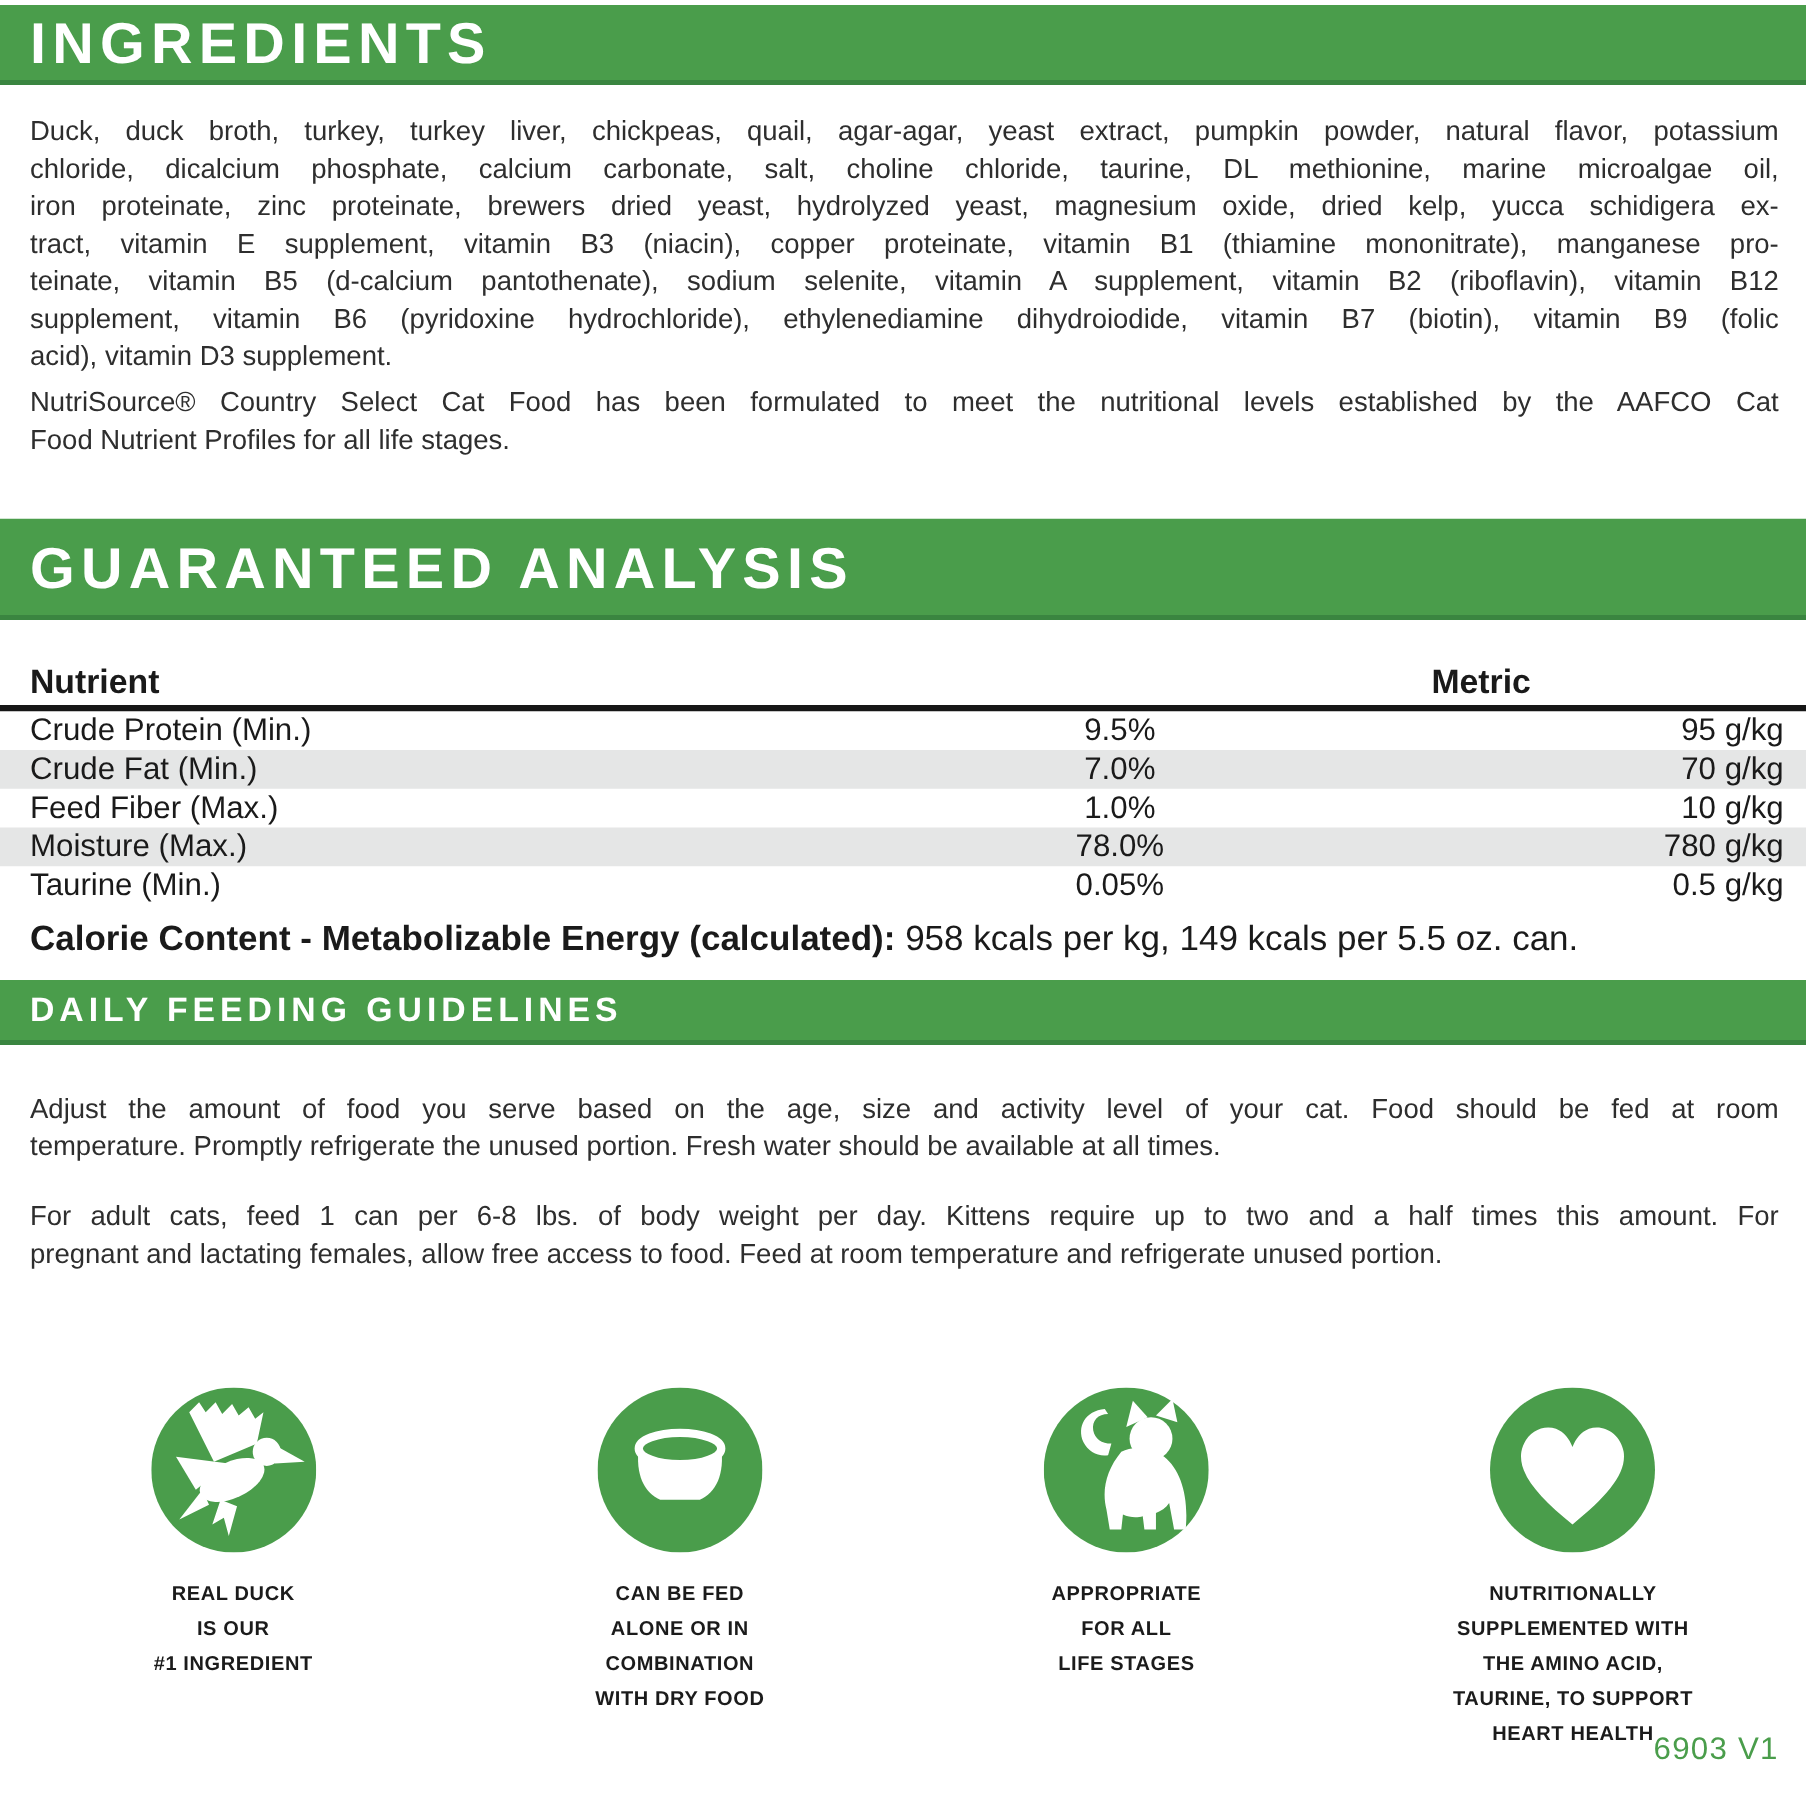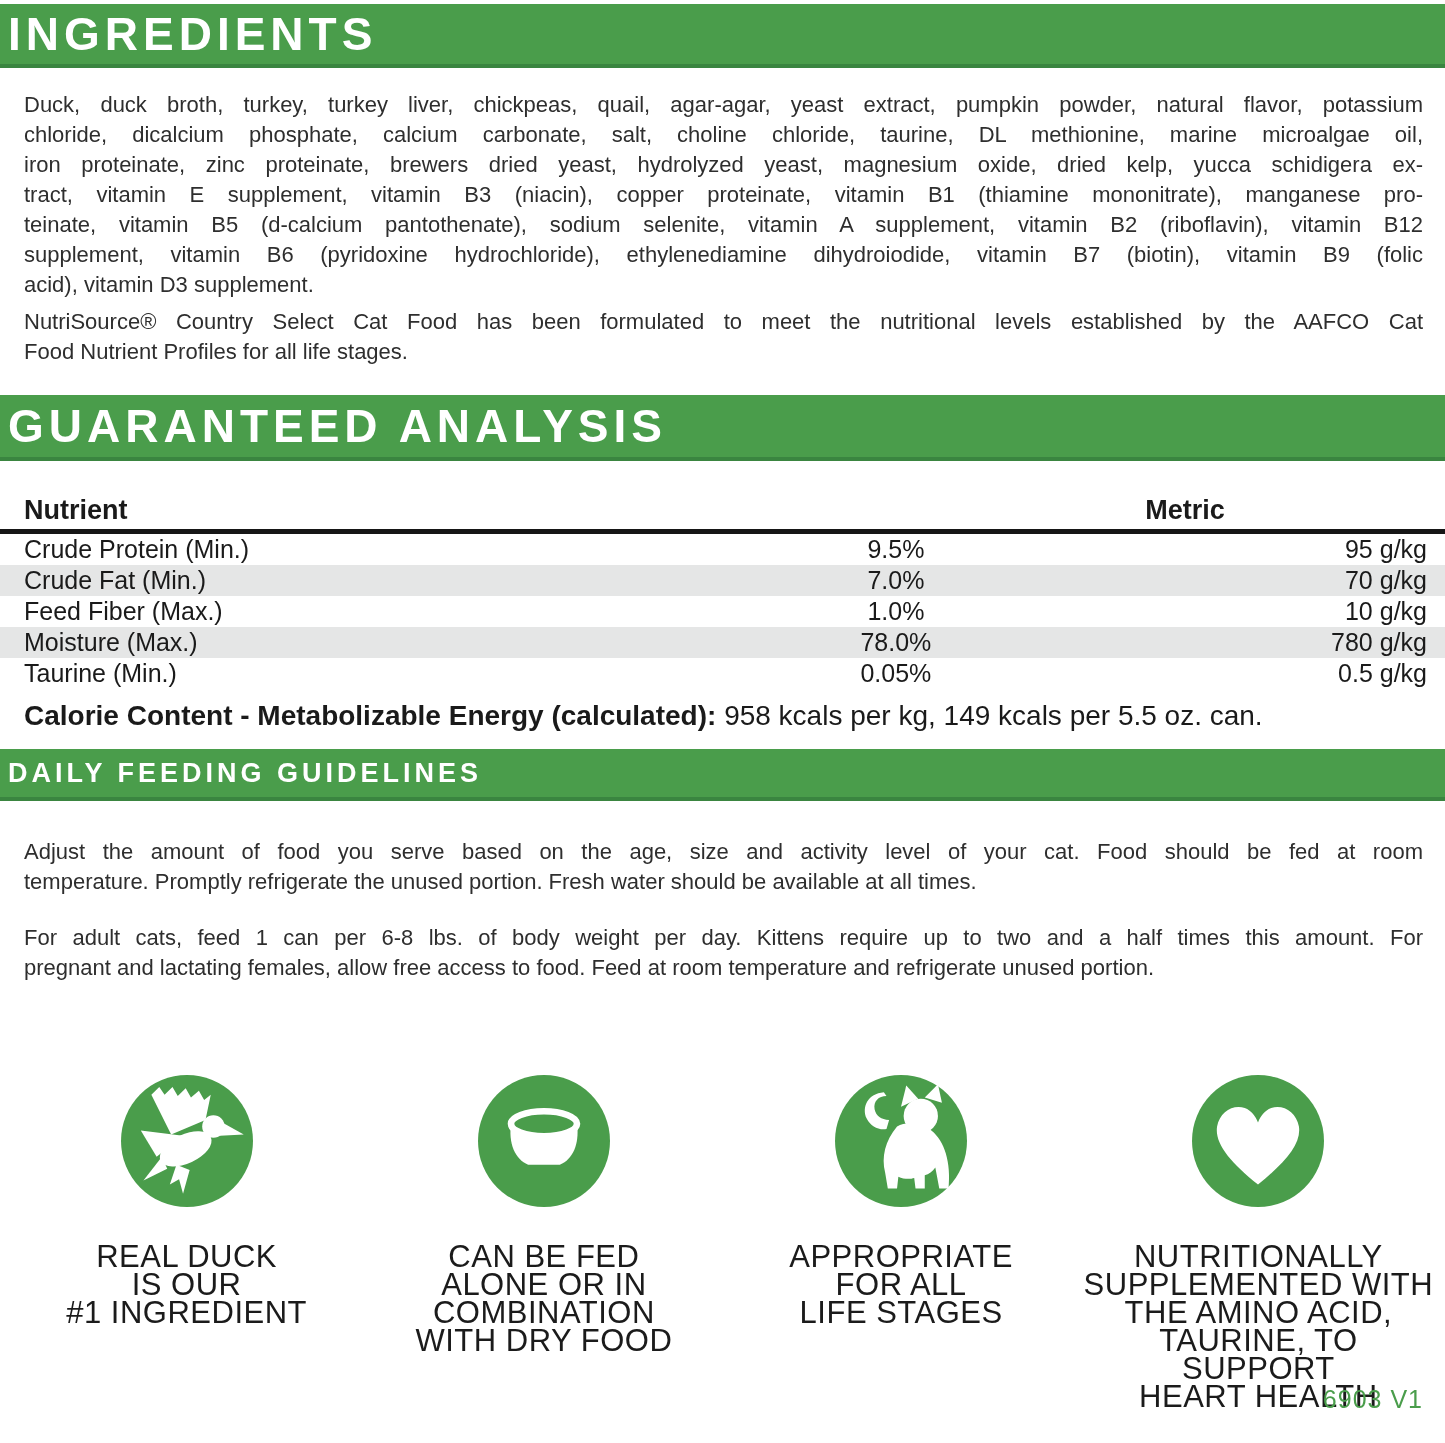--- a/index.html
+++ b/index.html
@@ -6,26 +6,26 @@
     --green:#4a9d4b; --green-dark:#3a8540; --row-shade:#e5e6e6;
     --ink:#2e2e2e; --table-ink:#1a1a1a; --label-ink:#1b1b1b;
   }
   *{margin:0;padding:0;box-sizing:border-box;}
   body{background:#fff;font-family:"Liberation Sans","DejaVu Sans",sans-serif;}
   .page{position:relative;width:1445px;height:1443px;background:#fff;overflow:hidden;}
 
   .bar{
     margin-top:4px;height:64px;background:var(--green);
     border-bottom:4px solid var(--green-dark);
-    display:flex;align-items:center;padding-left:8px;
+    display:flex;align-items:center;padding-left:24px;
   }
   .bar .bar-title{
     color:#fff;font-weight:bold;font-size:46px;letter-spacing:5px;line-height:1;
   }
-  .bar.bar-ga{margin-top:28px;height:66px;}
+  .bar.bar-ga{margin-top:48px;height:81px;}
   .bar.bar-dfg{margin-top:18px;height:52px;}
   .bar.bar-dfg .bar-title{font-size:27px;letter-spacing:4px;}
 
   .para{padding:0 22px 0 24px;font-size:22px;line-height:30px;color:var(--ink);}
   .para .jl{text-align:justify;text-align-last:justify;}
   .para .jl:last-child{text-align-last:left;}
   .para-ingredients{margin-top:22px;}
   .para-aafco{margin-top:7px;}
   .para-feed1{margin-top:36px;}
   .para-feed2{margin-top:26px;}
@@ -41,21 +41,21 @@
 
   .calorie{margin-top:12px;padding-left:24px;font-size:28px;color:var(--table-ink);line-height:30px;}
   .calorie .cal-label{font-weight:bold;}
 
   .badges{display:flex;margin-top:92px;padding:0 8px;}
   .badge{flex:1;display:flex;flex-direction:column;align-items:center;}
   .badge svg{width:132px;height:132px;display:block;}
   .badge-circle{fill:var(--green);}
   .bowl-opening{fill:var(--green);stroke:#fff;stroke-width:5;}
   .badge-label{
-    margin-top:36px;font-weight:normal;font-size:31px;line-height:28px;
+    margin-top:20px;font-weight:bold;font-size:16px;line-height:28px;
     text-align:center;white-space:pre-line;letter-spacing:0.5px;color:var(--label-ink);
   }
 
   .footer-code{
     position:absolute;right:22px;bottom:29px;color:var(--green);
     font-size:25px;letter-spacing:1px;
   }
 </style>
 </head>
 <body>

